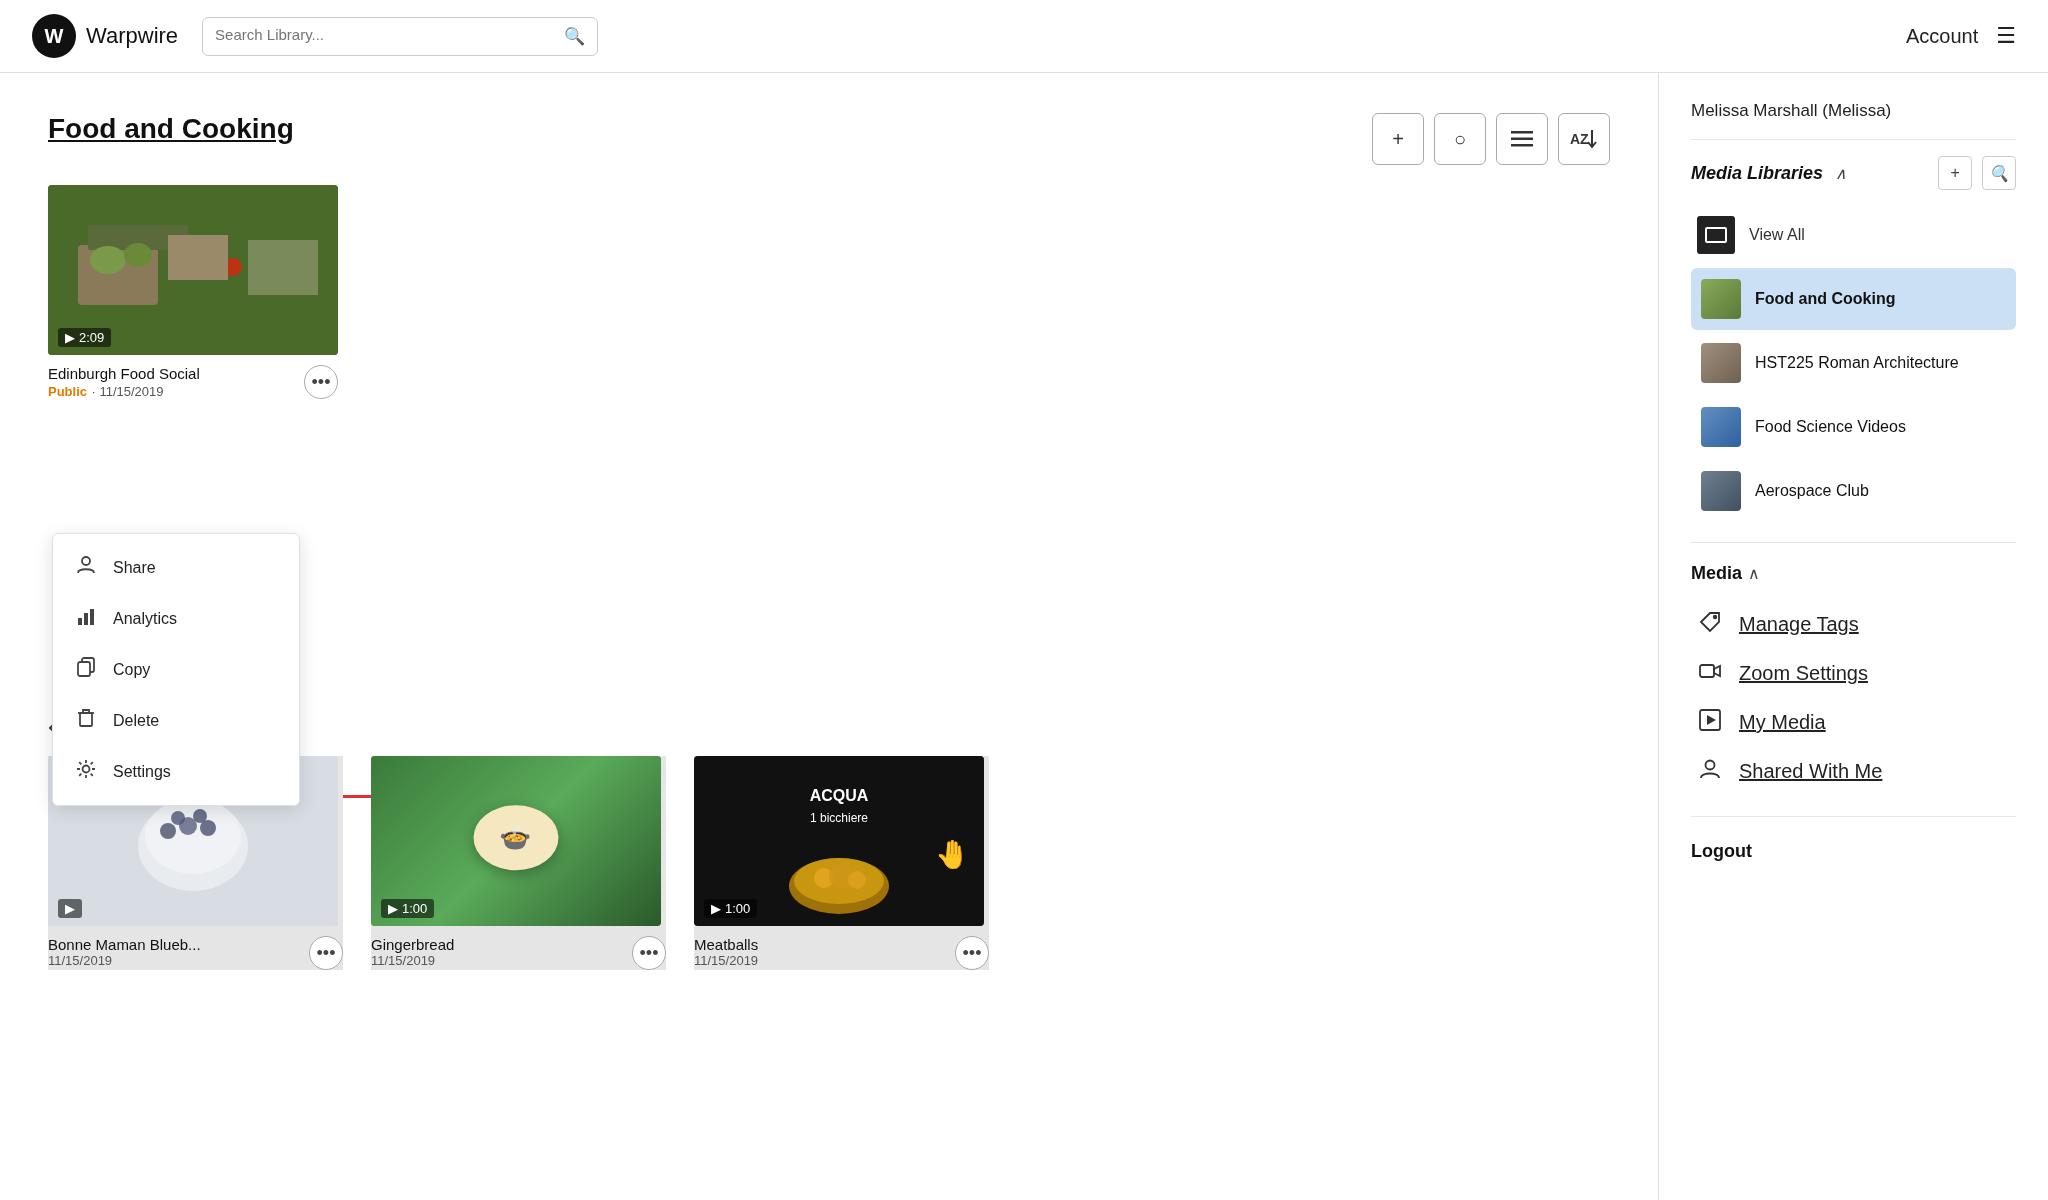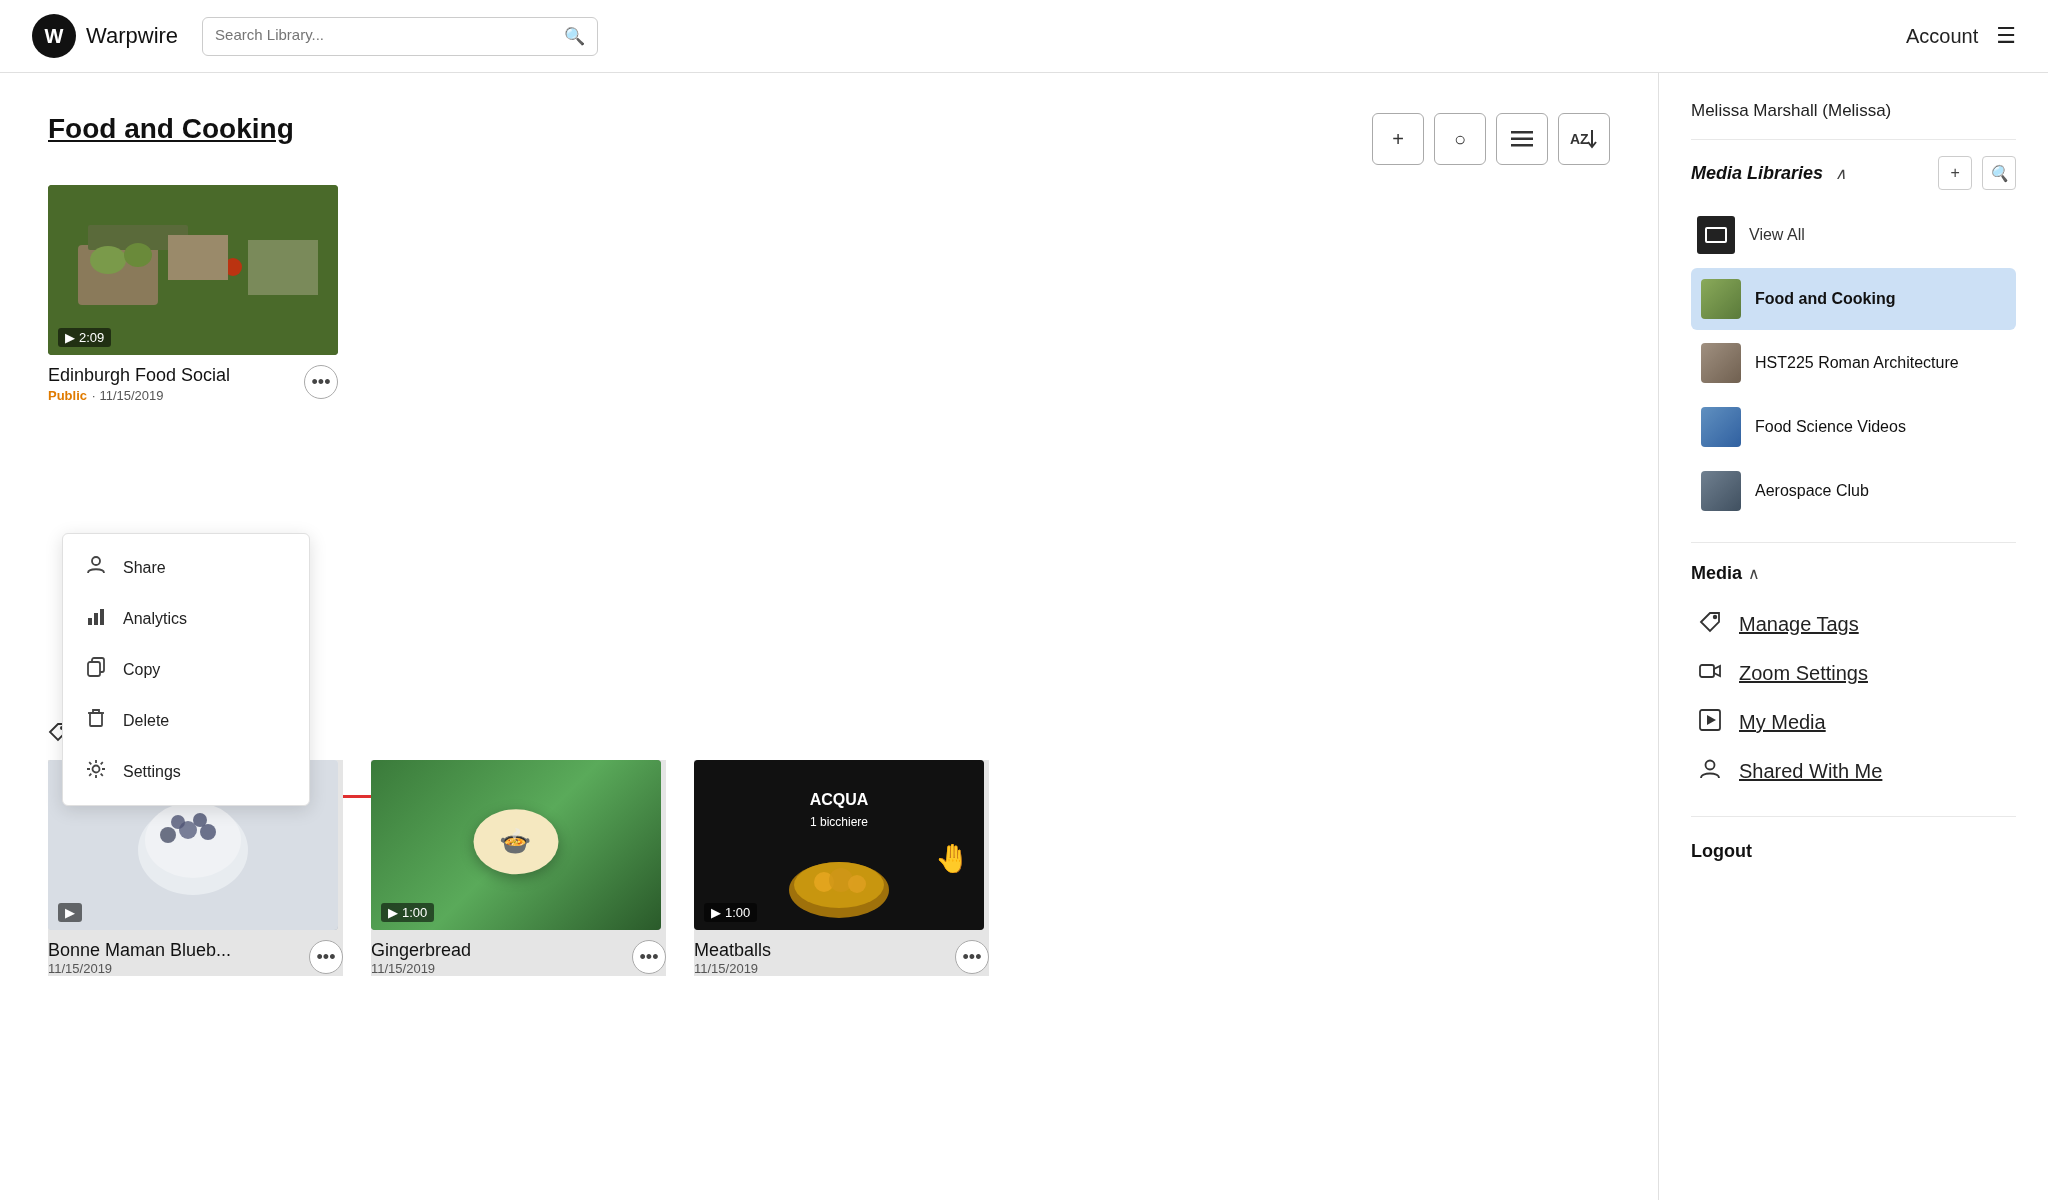--- a/index.html
+++ b/index.html
@@ -114,40 +114,40 @@
       border-radius: 4px;
       overflow: hidden;
       position: relative;
     }
 
     .video-info {
       display: flex; align-items: flex-start; justify-content: space-between;
       margin-top: 10px;
     }
     .video-meta { flex: 1; }
-    .video-title { font-size: 18px; font-weight: 500; color: #111; }
+    .video-title { font-size: 15px; font-weight: 500; color: #111; }
     .video-status-public { font-size: 13px; color: #e07b00; font-weight: 600; }
     .video-date { font-size: 13px; color: #555; }
     .more-btn {
       width: 34px; height: 34px;
       border: 1.5px solid #aaa;
       border-radius: 50%;
       display: flex; align-items: center; justify-content: center;
       cursor: pointer;
       background: #fff;
       font-size: 18px;
       color: #444;
       flex-shrink: 0;
     }
 
     
     .context-menu {
       position: absolute;
       top: 460px;
-      left: 62px;
+      left: 52px;
       background: #fff;
       border: 1px solid #e0e0e0;
       border-radius: 6px;
       box-shadow: 0 4px 18px rgba(0,0,0,0.13);
       width: 248px;
       z-index: 100;
       padding: 8px 0;
     }
     .menu-item {
       display: flex; align-items: center; gap: 16px;

